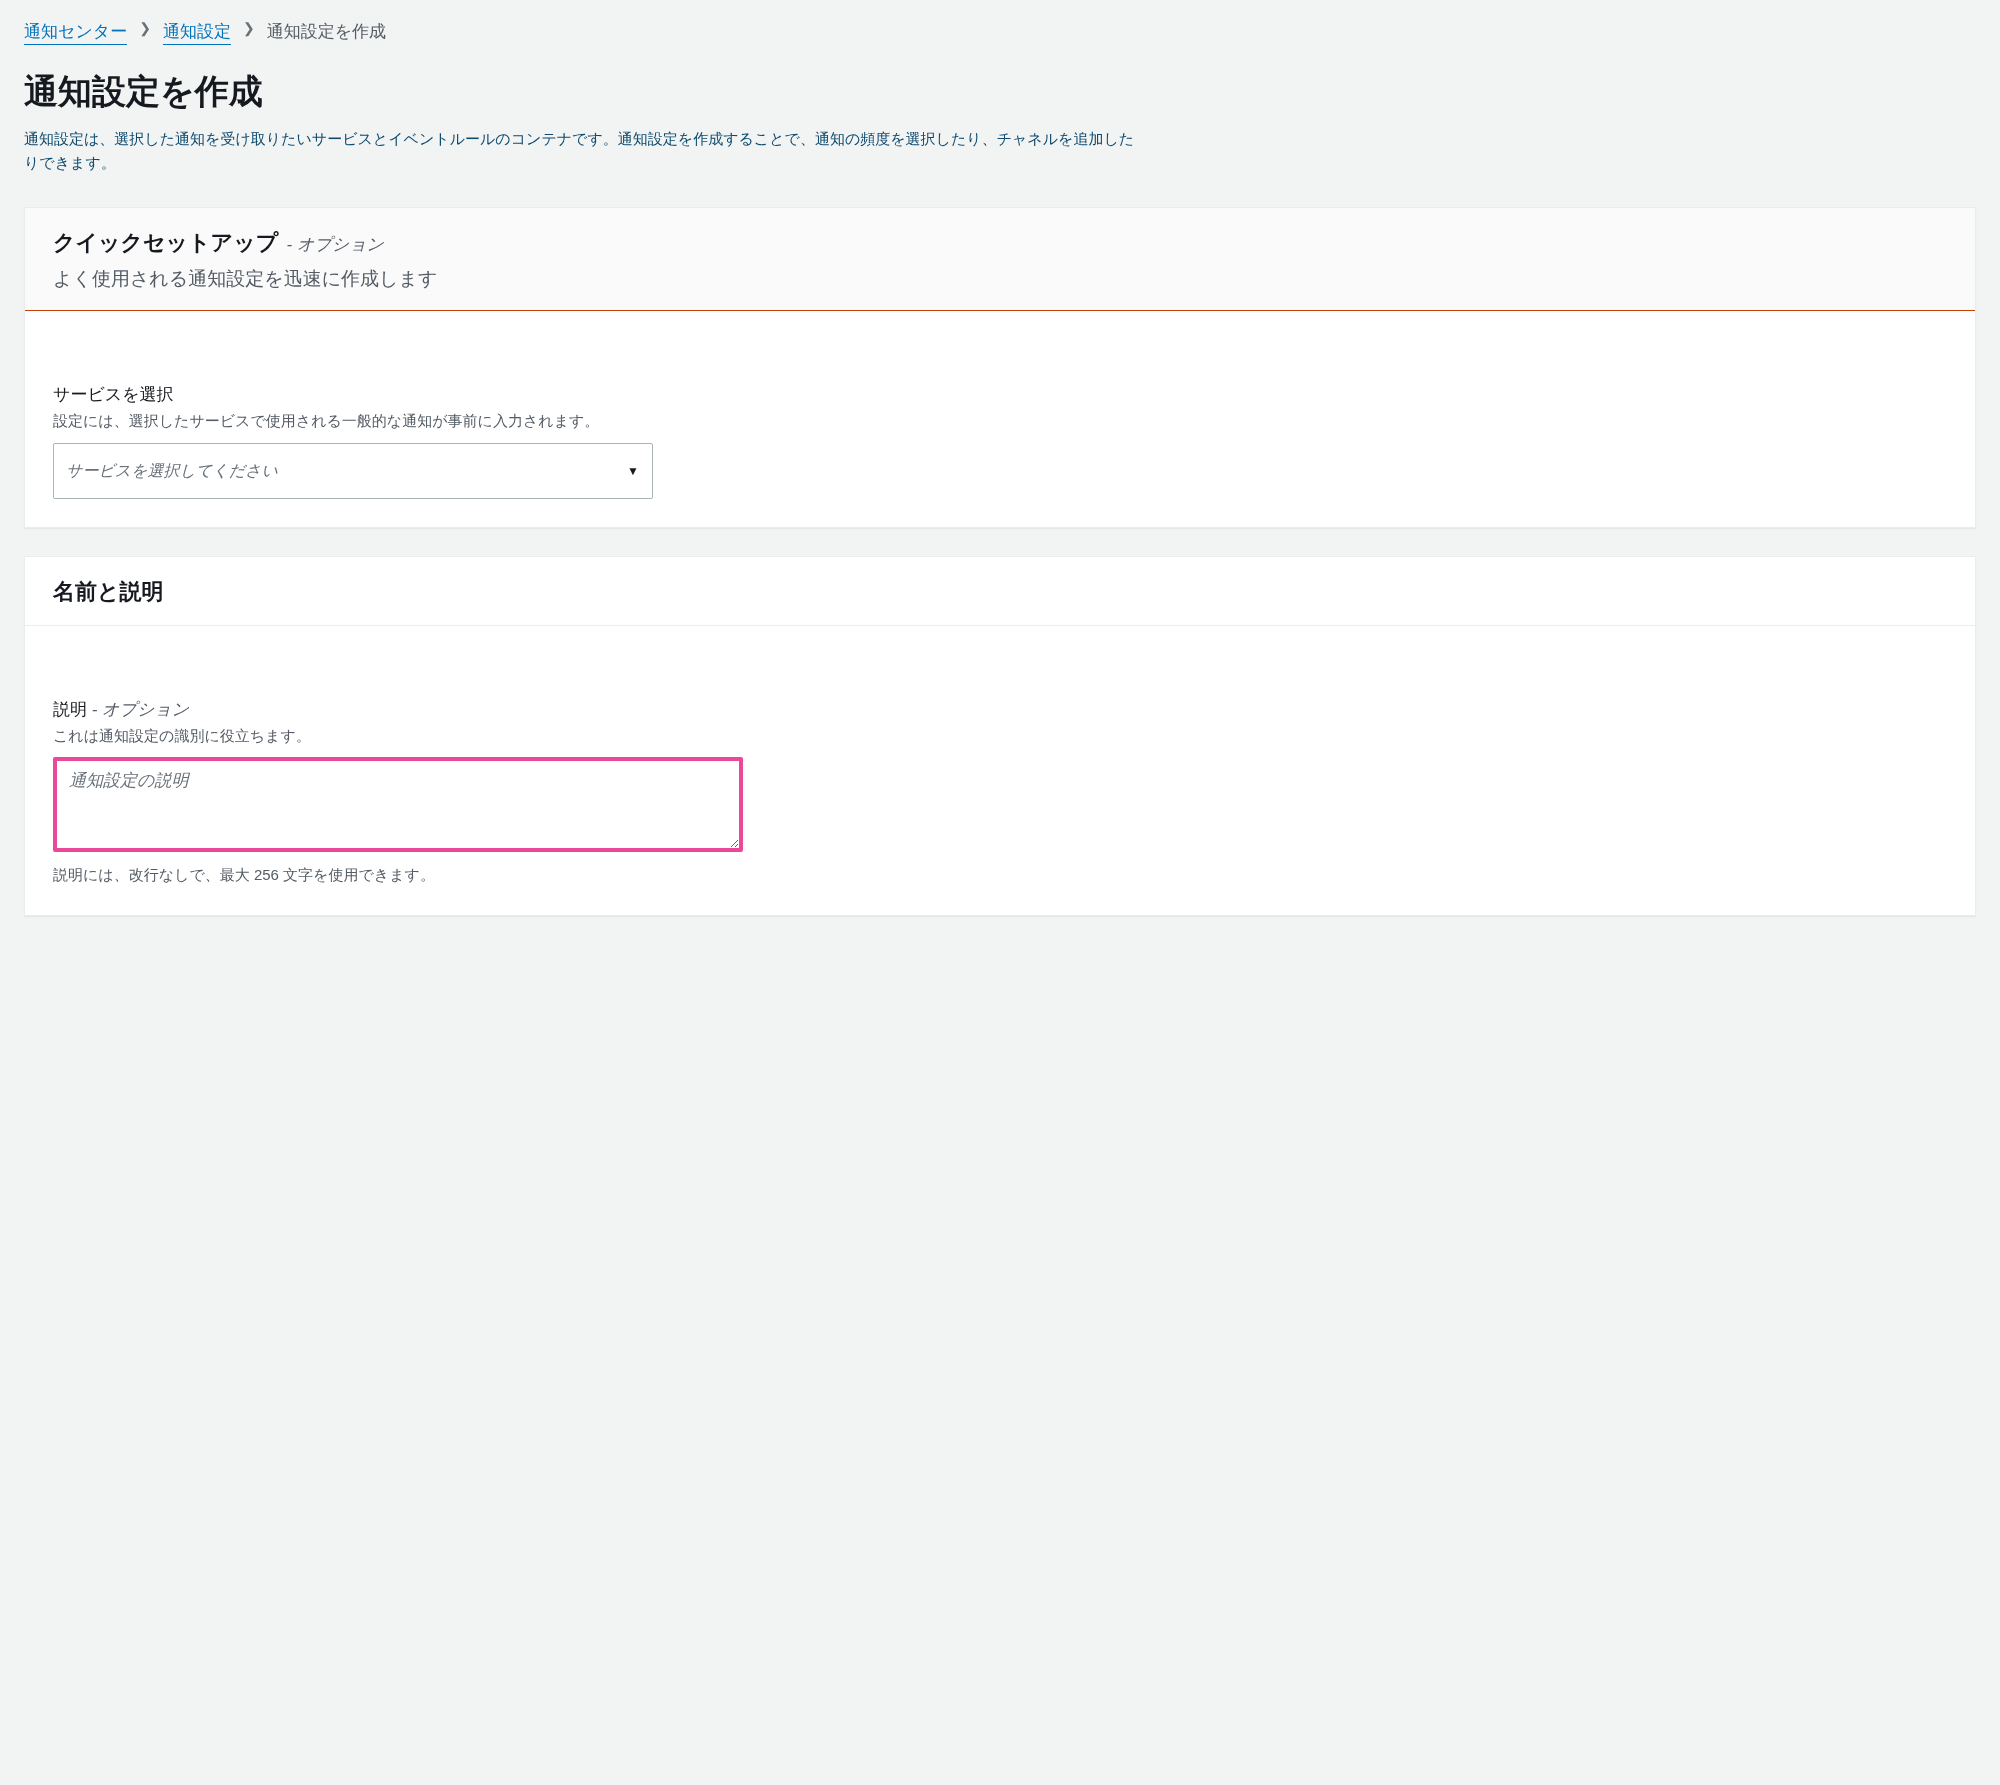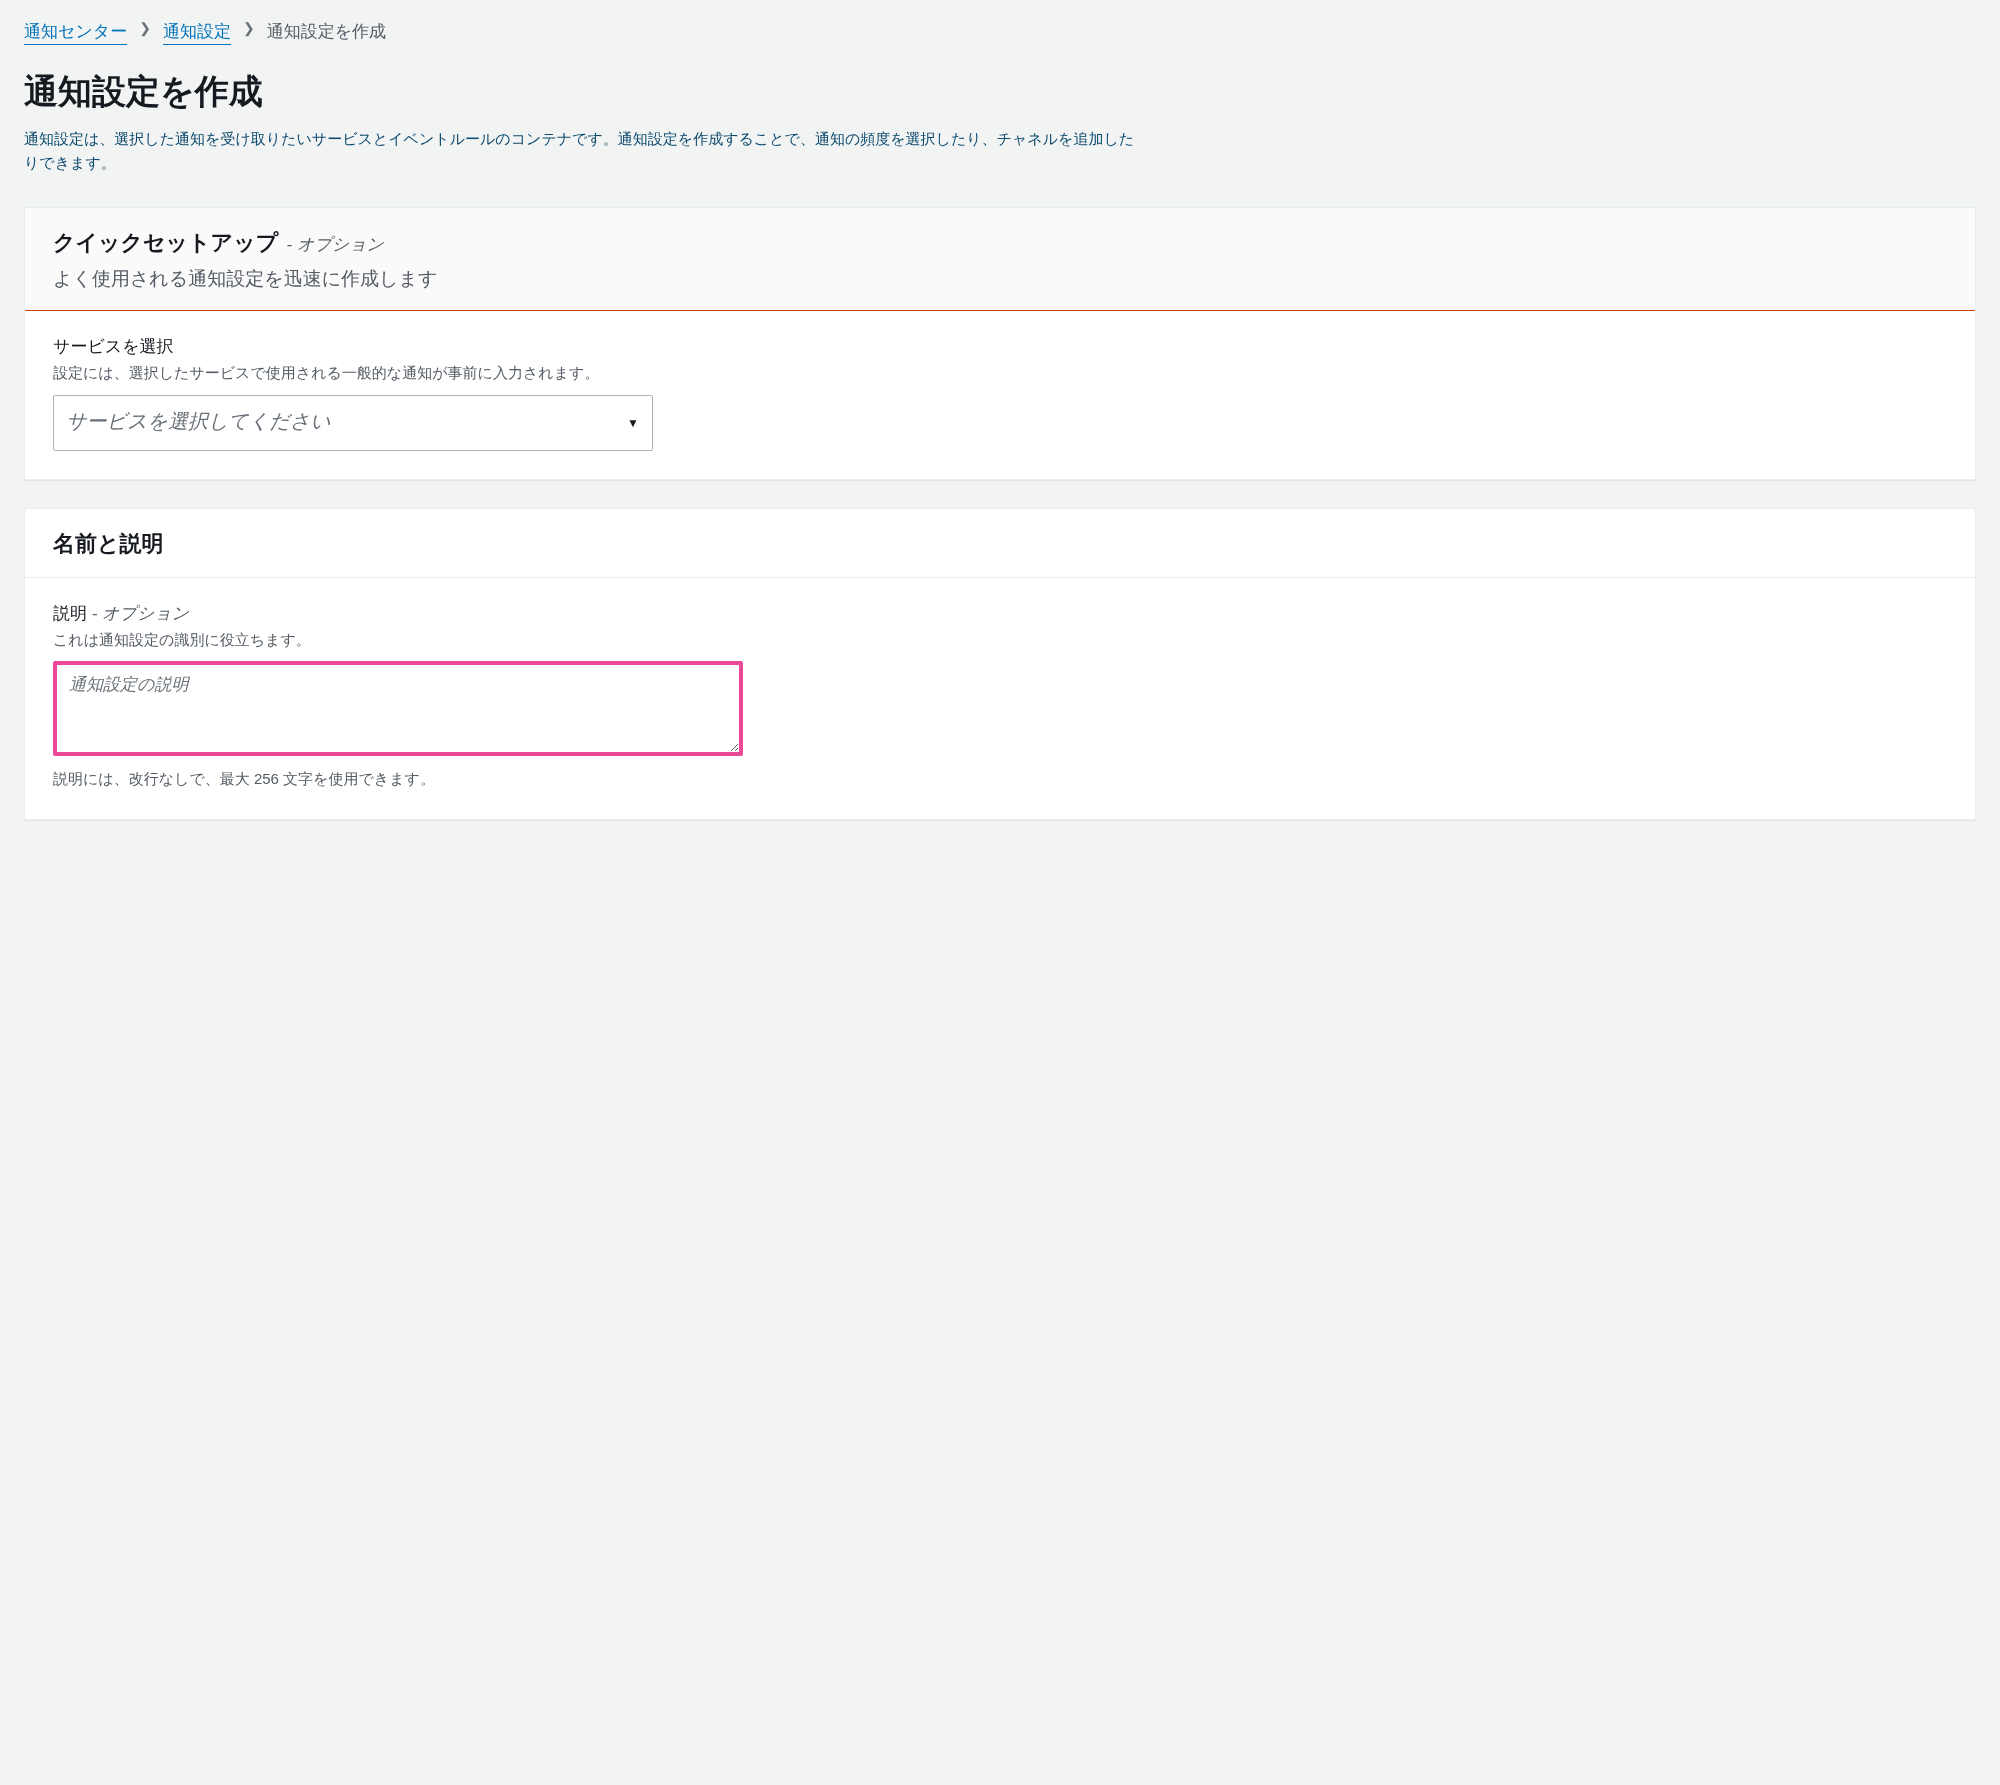--- a/index.html
+++ b/index.html
@@ -74,20 +74,21 @@
     .panel-help {
       font-size: 19px;
       color: #545b64;
       margin-top: 8px;
     }
     .panel-body {
       padding: 24px 28px 28px 28px;
     }
     .field {
       margin-bottom: 24px;
+      margin-top: 48px;
     }
     .field:last-child {
       margin-bottom: 0;
     }
     .field-label {
       font-size: 17px;
       color: #16191f;
       display: block;
       margin-bottom: 4px;
     }
@@ -111,31 +112,30 @@
       line-height: 1.5;
     }
     .select-wrapper {
       position: relative;
       width: 600px;
       max-width: 100%;
     }
     .select {
       width: 100%;
       padding: 8px 36px 8px 12px;
-      font-size: 20px;
+      font-size: 16px;
       border: 1px solid #aab7b8;
       border-radius: 2px;
       background-color: #ffffff;
       appearance: none;
       -webkit-appearance: none;
       color: #687078;
       font-style: italic;
       cursor: pointer;
       height: 56px;
-      font-family: Liberation Mono, monospace;
     }
     .select-caret {
       position: absolute;
       right: 14px;
       top: 50%;
       transform: translateY(-50%);
       pointer-events: none;
       color: #16191f;
       font-size: 12px;
     }

